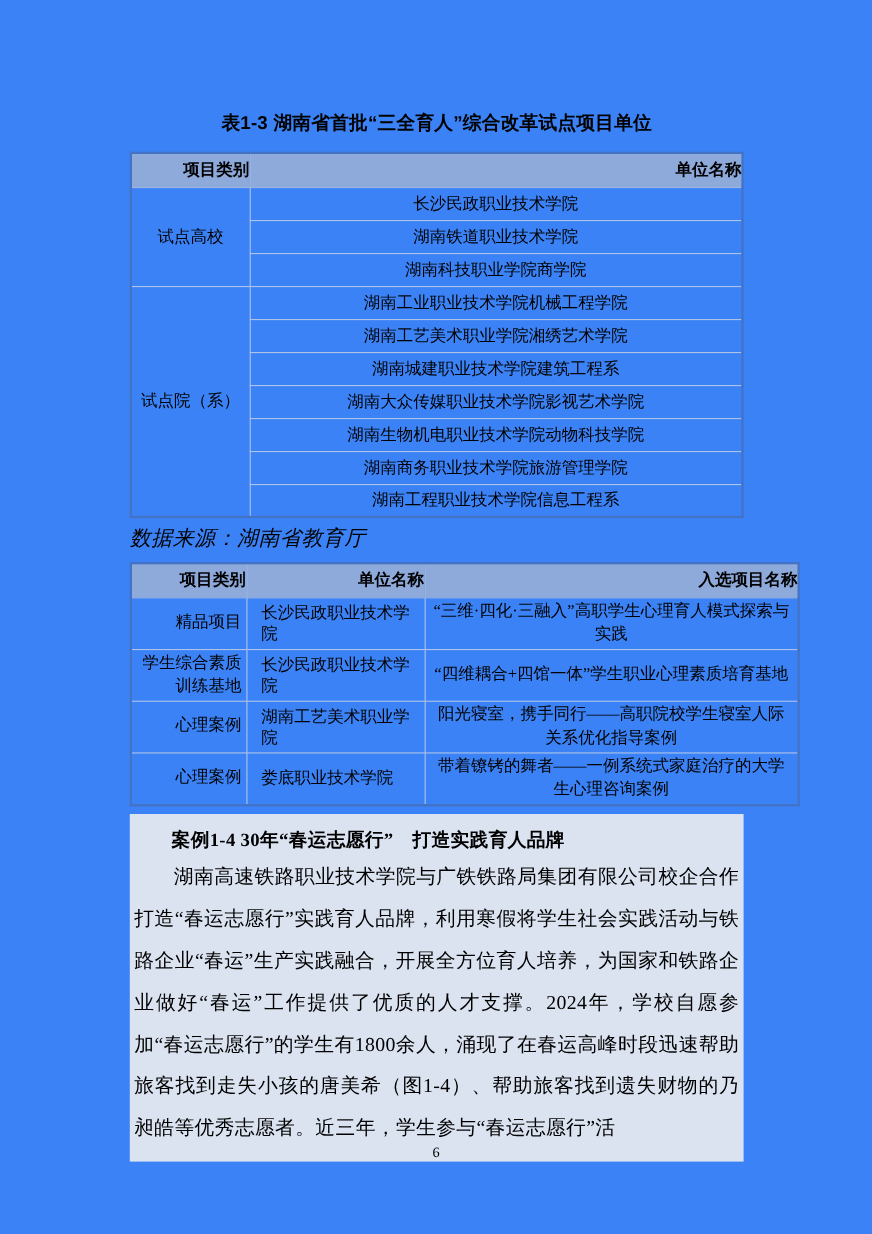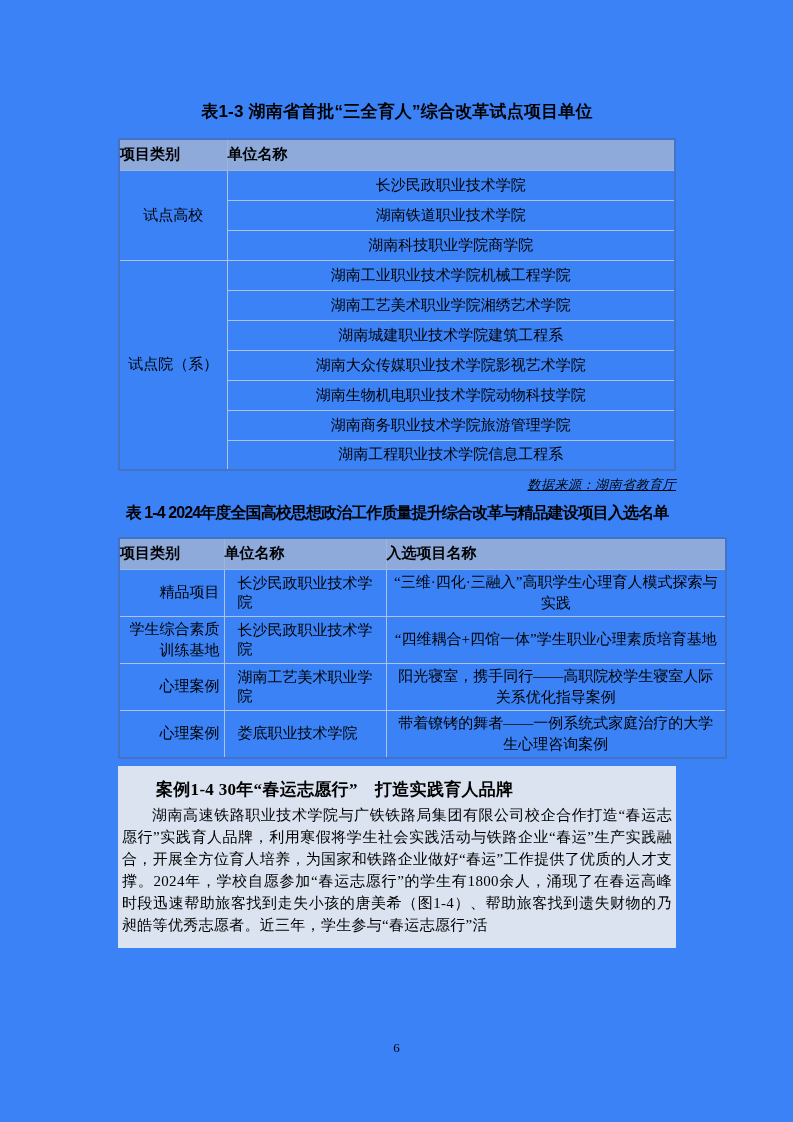--- a/index.html
+++ b/index.html
@@ -20,50 +20,50 @@
   .tbl-title.compressed { font-size:16px; letter-spacing:-0.9px; margin-top:9px; margin-bottom:13px; }
 
   table {
     width:100%; border-collapse:collapse;
     border:2px solid var(--border-outer);
     table-layout:fixed;
   }
   th, td { border:1px solid var(--border-inner); font-size:15px; }
   th {
     background:var(--header-fill);
-    font-weight:bold; text-align:left; height:31px;
+    font-weight:bold; text-align:right; height:31px;
     border-color:#9db5df;
   }
   td { height:30px; text-align:center; padding:2px 4px; }
 
   #table1 .col-cat { width:108px; }
   #table2 .col-cat  { width:105px; }
   #table2 .col-unit { width:162px; }
   #table2 .col-proj { width:340px; }
   #table2 td { height:43px; }
   #table2 td.cat  { text-align:right; padding-left:8px; line-height:21px; }
   #table2 td.unit { text-align:left; padding-left:13px; }
   #table2 td.proj { text-align:center; padding:2px 5px; line-height:21px; }
 
   .source {
-    text-align:right; font-size:13px; font-style:italic;
-    margin-top:5px; margin-bottom:9px; letter-spacing:0.5px;text-decoration:underline;
+    font-size:19px; font-style:italic;
+    margin-top:5px; margin-bottom:9px; letter-spacing:0.5px;
   }
 
   .case-block {
     margin-top:7px;
     background:var(--case-bg);
     padding:9px 4px 12px 4px;
   }
   .case-title {
     font-weight:bold; font-size:17px; text-indent:2em;
     line-height:29px; letter-spacing:0.3px;
   }
   .case-body {
-    font-size:15px; line-height:22px;
+    font-size:18px; line-height:38px;
     text-indent:2em; text-align:justify; letter-spacing:0.3px;font-family:Liberation Serif, serif;
   }
 
   .page-number {
     position:absolute; top:1040px; left:0; width:793px;
     text-align:center; font-size:13px;
   }
 </style>
 </head>
 <body>
@@ -111,21 +111,20 @@
             <td>湖南商务职业技术学院旅游管理学院</td>
           </tr>
           <tr>
             <td>湖南工程职业技术学院信息工程系</td>
           </tr>
         </tbody>
     </table>
 
     <div class="source">数据来源：湖南省教育厅</div>
 
-    <div class="tbl-title compressed">表 1-4 2024年度全国高校思想政治工作质量提升综合改革与精品建设项目入选名单</div>
 
     <table id="table2">
       <thead>
           <tr id="t2-head-row">
             <th class="col-cat">项目类别</th>
             <th class="col-unit">单位名称</th>
             <th class="col-proj">入选项目名称</th>
           </tr>
         </thead>
       <tbody id="t2-body">

